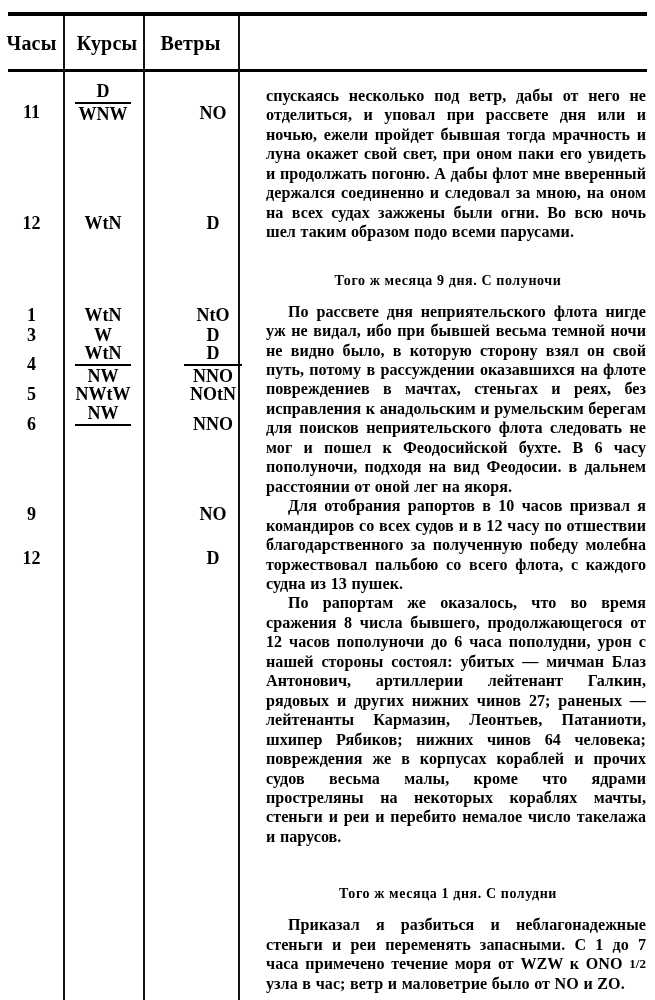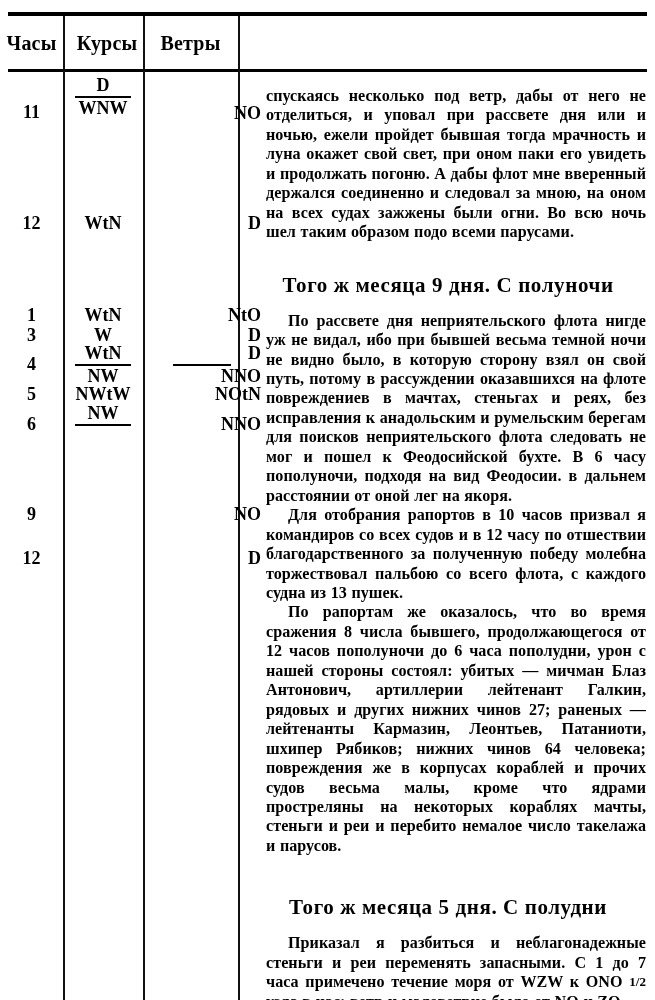--- a/index.html
+++ b/index.html
@@ -67,21 +67,21 @@
   
   .cell {
     position: absolute;
     text-align: center;
     font-size: 18px;
     font-weight: 700;
     line-height: 1.05;
   }
   .c-hours   { left: 0px;   width: 63px; }
   .c-courses { left: 63px;  width: 80px; }
-  .c-winds   { left: 143px; width: 118px; text-align: right; }
+  .c-winds   { left: 154px; width: 118px; }
 
   .cell.serif-caps {
     font-family: "Liberation Serif", "DejaVu Serif", serif;
     font-weight: 700;
   }
 
   .barline {
     display: block;
     height: 2px;
     background: #000;
@@ -104,21 +104,21 @@
     text-align: justify;
     text-justify: inter-word;
     font-weight: 700;
     letter-spacing: .05px;
     word-spacing: .5px;
     hyphens: manual;
   }
   .para.indent { text-indent: 22px; }
 
   .heading {
-    font-size: 21px;
+    font-size: 14px;
     font-weight: 700;
     text-align: center;
     letter-spacing: .6px;
     margin: 0;
   }
   .gap-sm { height: 13px; }
   .gap-lg { height: 31px; }
   .gap-xl { height: 40px; }
 
   .frac {
@@ -137,21 +137,21 @@
   <div class="vrule v2"></div>
   <div class="vrule v3"></div>
 
   <div class="col-head h-hours">Часы</div>
   <div class="col-head h-courses">Курсы</div>
   <div class="col-head h-winds">Ветры</div>
 
   <div class="cell c-hours" style="top:103px">
     <span>11</span>
   </div>
-  <div class="cell c-courses serif-caps" style="top:76px">
+  <div class="cell c-courses serif-caps" style="top:82px">
     <span>D</span>
     <span class="barline bar-courses"></span>
     <span>WNW</span>
   </div>
   <div class="cell c-winds serif-caps" style="top:104px">NO</div>
 
   <div class="cell c-hours" style="top:214px">
     <span>12</span>
   </div>
   <div class="cell c-courses serif-caps" style="top:214px">WtN</div>
@@ -221,20 +221,20 @@
     <div class="gap-sm"></div>
 
     <p class="para indent">По рассвете дня неприятельского флота нигде уж не видал, ибо при бывшей весьма темной ночи не видно было, в которую сторону взял он свой путь, потому в рассуждении оказавшихся на флоте повреждениев в мачтах, стеньгах и реях, без исправления к анадольским и румельским берегам для поисков неприятельского флота следовать не мог и пошел к Феодосийской бухте. В 6 часу пополуночи, подходя на вид Феодосии. в дальнем расстоянии от оной лег на якоря.</p>
 
     <p class="para indent">Для отобрания рапортов в 10 часов призвал я командиров со всех судов и в 12 часу по отшествии благодарственного за полученную победу молебна торжествовал пальбою со всего флота, с каждого судна из 13 пушек.</p>
 
     <p class="para indent">По рапортам же оказалось, что во время сражения 8 числа бывшего, продолжающегося от 12 часов пополуночи до 6 часа пополудни, урон с нашей стороны состоял: убитых — мичман Блаз Антонович, артиллерии лейтенант Галкин, рядовых и других нижних чинов 27; раненых — лейтенанты Кармазин, Леонтьев, Патаниоти, шхипер Рябиков; нижних чинов 64 человека; повреждения же в корпусах кораблей и прочих судов весьма малы, кроме что ядрами простреляны на некоторых кораблях мачты, стеньги и реи и перебито немалое число такелажа и парусов.</p>
 
     <div class="gap-xl"></div>
 
-    <p class="heading">Того ж месяца 5 дня. С полудни</p>
+    <p class="heading">Того ж месяца 1 дня. С полудни</p>
 
     <div class="gap-sm"></div>
 
     <p class="para indent"><span>Приказал я разбиться и неблагонадежные стеньги и реи переменять запасными. С 1 до 7 часа примечено течение моря от WZW к ONO </span><span class="frac">1/2</span><span> узла в час; ветр и маловетрие было от NO и ZO.</span></p>
 
   </div>
 </div>
 
 </body></html>

